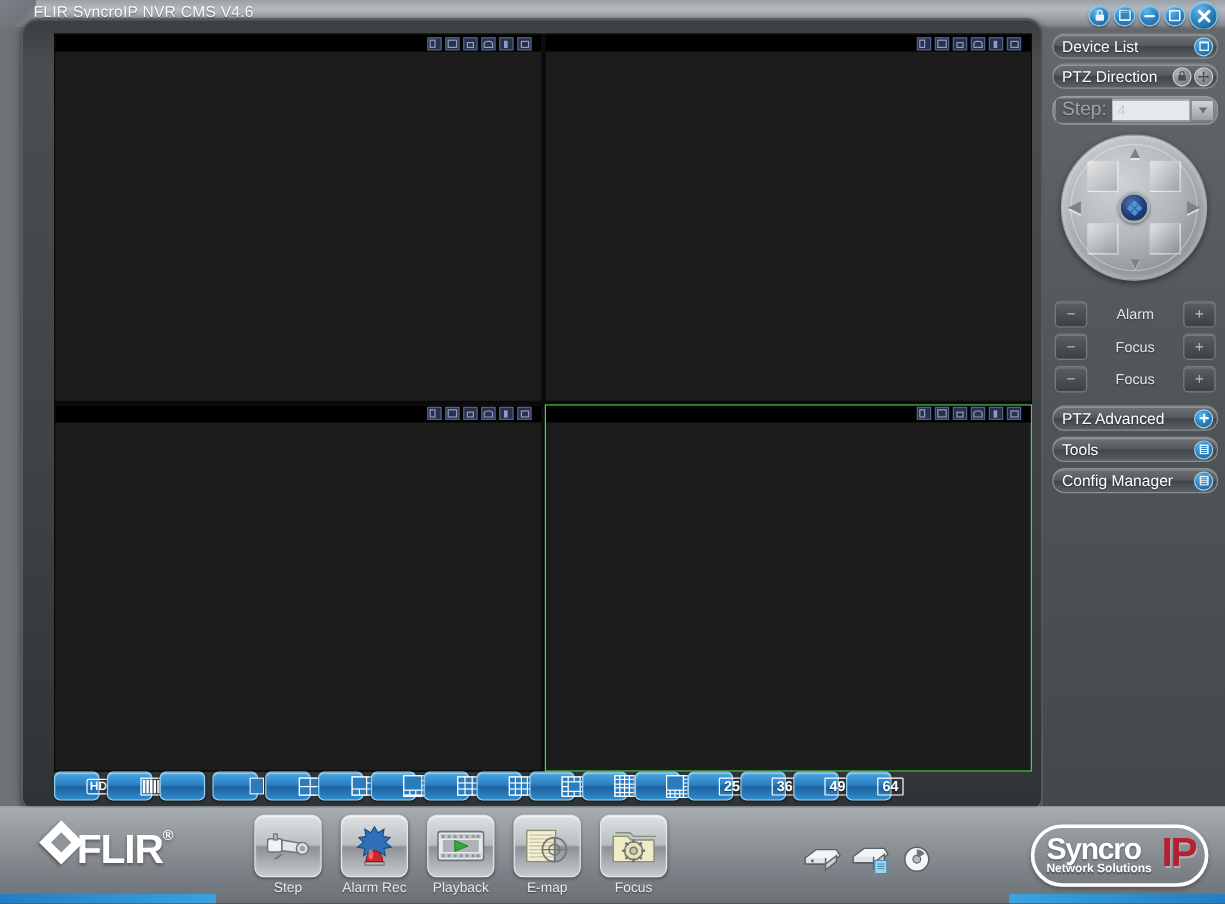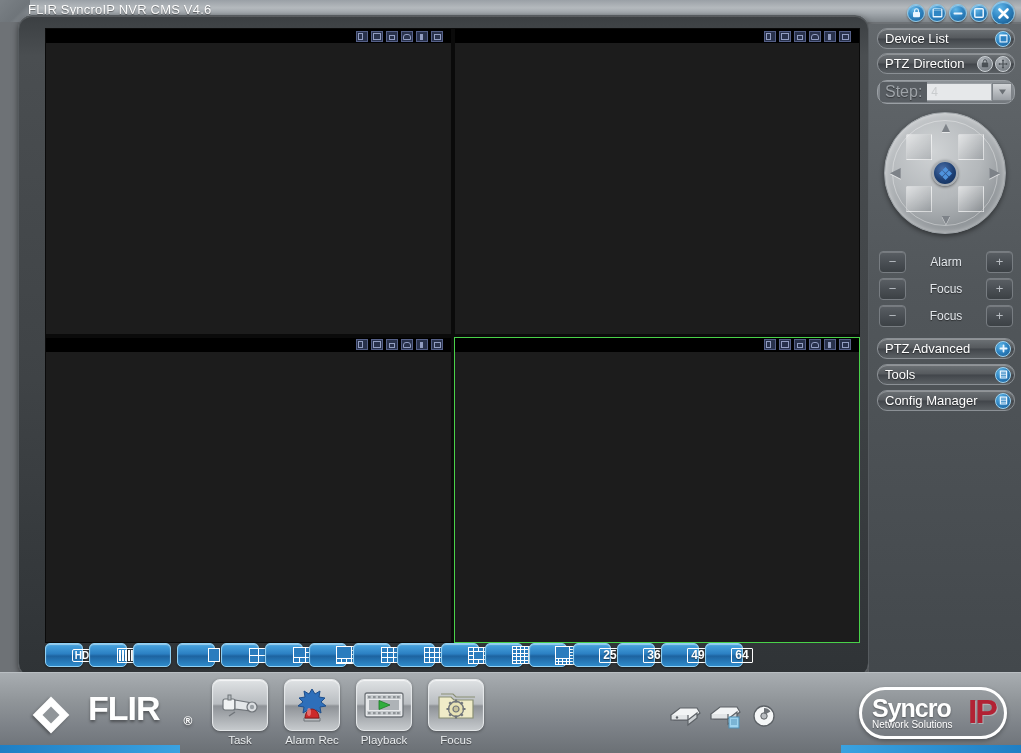--- a/index.html
+++ b/index.html
@@ -224,21 +224,21 @@
     border-top:1px solid #b9bec2;
   }
   #taskbar .accent-l, #taskbar .accent-r {
     position:absolute; bottom:0; height:8px; width:180px;
     background: linear-gradient(to right, #1f7fc4, #3aa2e0);
   }
   #taskbar .accent-l { left:0; }
   #taskbar .accent-r { right:0; background: linear-gradient(to left, #1f7fc4, #3aa2e0); }
   #flirlogo {
     position:absolute; left:38px; top:16px;
-    display:flex; align-items:flex-end; gap:24px;
+    display:flex; align-items:flex-start; gap:0;
     color:#ffffff;
     font-size:34px; font-weight:bold; letter-spacing:-1px;
     text-shadow: 0 2px 3px rgba(0,0,0,.4);
   }
   #flirlogo .diamond {
     width:26px; height:26px; background:#fff;
     transform: rotate(45deg);
     position:relative;
     box-shadow: 0 2px 3px rgba(0,0,0,.35);
   }
@@ -264,21 +264,21 @@
   #discicons { position:absolute; left:668px; top:30px; display:flex; gap:6px; align-items:center; }
 
   #syncrologo {
     position:absolute; right:14px; top:14px; width:148px; height:52px;
     border:3px solid #ffffff; border-radius:26px;
     display:flex; align-items:center;
     padding-left:10px;
     box-shadow: 0 2px 4px rgba(0,0,0,.3);
   }
   #syncrologo .s1 { color:#ffffff; font-size:25px; font-weight:bold; letter-spacing:-1px; line-height:22px; text-shadow:0 1px 2px rgba(0,0,0,.4); }
-  #syncrologo .s2 { color:#ffffff; font-size:10px; letter-spacing:0px; line-height:11px; text-shadow:0 1px 1px rgba(0,0,0,.4); }
+  #syncrologo .s2 { color:#ffffff; font-size:10px; letter-spacing:0px; line-height:11px; text-shadow:0 1px 1px rgba(0,0,0,.4);font-weight:bold; }
   #syncrologo .ip {
     position:absolute; right:8px; top:2px;
     color:#b22234; font-size:34px; font-weight:bold; letter-spacing:-2px;
     text-shadow: 1px 1px 0 rgba(255,255,255,.35);
   }
 </style>
 </head>
 <body>
 
 <div id="titlebar">
@@ -724,21 +724,21 @@
       <span class="glyph">
         <svg width="42" height="30" viewBox="0 0 42 30">
           <rect x="4" y="9" width="12" height="11" rx="2" fill="#f0f2f3" stroke="#6f7479" stroke-width="1.2"></rect>
           <path d="M16 10 L33 13 L33 21 L16 19 Z" fill="#e4e7e9" stroke="#6f7479" stroke-width="1.2"></path>
           <circle cx="33" cy="17" r="5" fill="#dcdfe2" stroke="#6f7479" stroke-width="1.2"></circle>
           <circle cx="33" cy="17" r="2.2" fill="#9aa0a5"></circle>
           <rect x="9" y="5" width="3" height="5" fill="#b7bcc0" stroke="#6f7479" stroke-width="1"></rect>
           <path d="M10 26 L16 22" stroke="#6f7479" stroke-width="1.4"></path>
         </svg>
       </span>
-      <span class="tlabel">Task</span>
+      <span class="tlabel">Step</span>
     </div>
 
     <div class="tbtn">
       <span class="glyph">
         <svg width="42" height="34" viewBox="0 0 42 34">
           <path d="M21 1 l3 5 5-3 -1 6 6 1 -4 4 5 4 -6 1 1 6 -5 -3 -4 5 -4 -5 -5 3 1 -6 -6 -1 5 -4 -4 -4 6 -1 -1 -6 5 3z" fill="#2e6fba" stroke="#1d4e8c" stroke-width="1"></path>
           <path d="M13 30 h16 v3 h-16z" fill="#b9bdc1" stroke="#6f7479" stroke-width="1"></path>
           <path d="M14 30 a7 9 0 0 1 14 0z" fill="#cc2a2a" stroke="#8d1b1b" stroke-width="1"></path>
           <ellipse cx="18" cy="24" rx="2" ry="4" fill="#ef8a8a" opacity=".7"></ellipse>
         </svg>
@@ -768,20 +768,34 @@
               <rect x="31" y="22" width="2.6" height="2.2"></rect>
               <rect x="35" y="22" width="2.6" height="2.2"></rect>
           </g>
           <rect x="7" y="10" width="30" height="10" fill="#aeb3b7"></rect>
           <path d="M17 10.5 L28 15 L17 19.5z" fill="#2fae3c" stroke="#1d7a28" stroke-width="0.8"></path>
         </svg>
       </span>
       <span class="tlabel">Playback</span>
     </div>
 
+    <div class="tbtn">
+      <span class="glyph">
+        <svg width="42" height="32" viewBox="0 0 42 32">
+          <rect x="4" y="3" width="24" height="26" fill="#f2efd6" stroke="#8a8f74" stroke-width="1.1"></rect>
+          <g stroke="#c9c49d" stroke-width="1.1">
+            <path d="M6 7 H26 M6 10 H26 M6 13 H26 M6 16 H26 M6 19 H26 M6 22 H26 M6 25 H26"></path>
+          </g>
+          <circle cx="27" cy="19" r="10" fill="none" stroke="#6f7479" stroke-width="1.4"></circle>
+          <circle cx="27" cy="19" r="4.5" fill="none" stroke="#6f7479" stroke-width="1.2"></circle>
+          <path d="M17 19 H37 M27 9 V29" stroke="#6f7479" stroke-width="1.1"></path>
+        </svg>
+      </span>
+      <span class="tlabel">E-map</span>
+    </div>
 
     <div class="tbtn">
       <span class="glyph">
         <svg width="42" height="32" viewBox="0 0 42 32">
           <path d="M4 8 h12 l3 3 h19 v18 h-34z" fill="#f0ecc8" stroke="#8a8f74" stroke-width="1.2"></path>
           <path d="M6 5 h12 l3 3 h19" fill="none" stroke="#8a8f74" stroke-width="1.2"></path>
           <g transform="translate(21,20)">
             <circle r="7.5" fill="#e8e3b5" stroke="#6f7479" stroke-width="1.3"></circle>
             <circle r="3" fill="#c9c49d" stroke="#6f7479" stroke-width="1.2"></circle>
             <g stroke="#6f7479" stroke-width="2.2">

